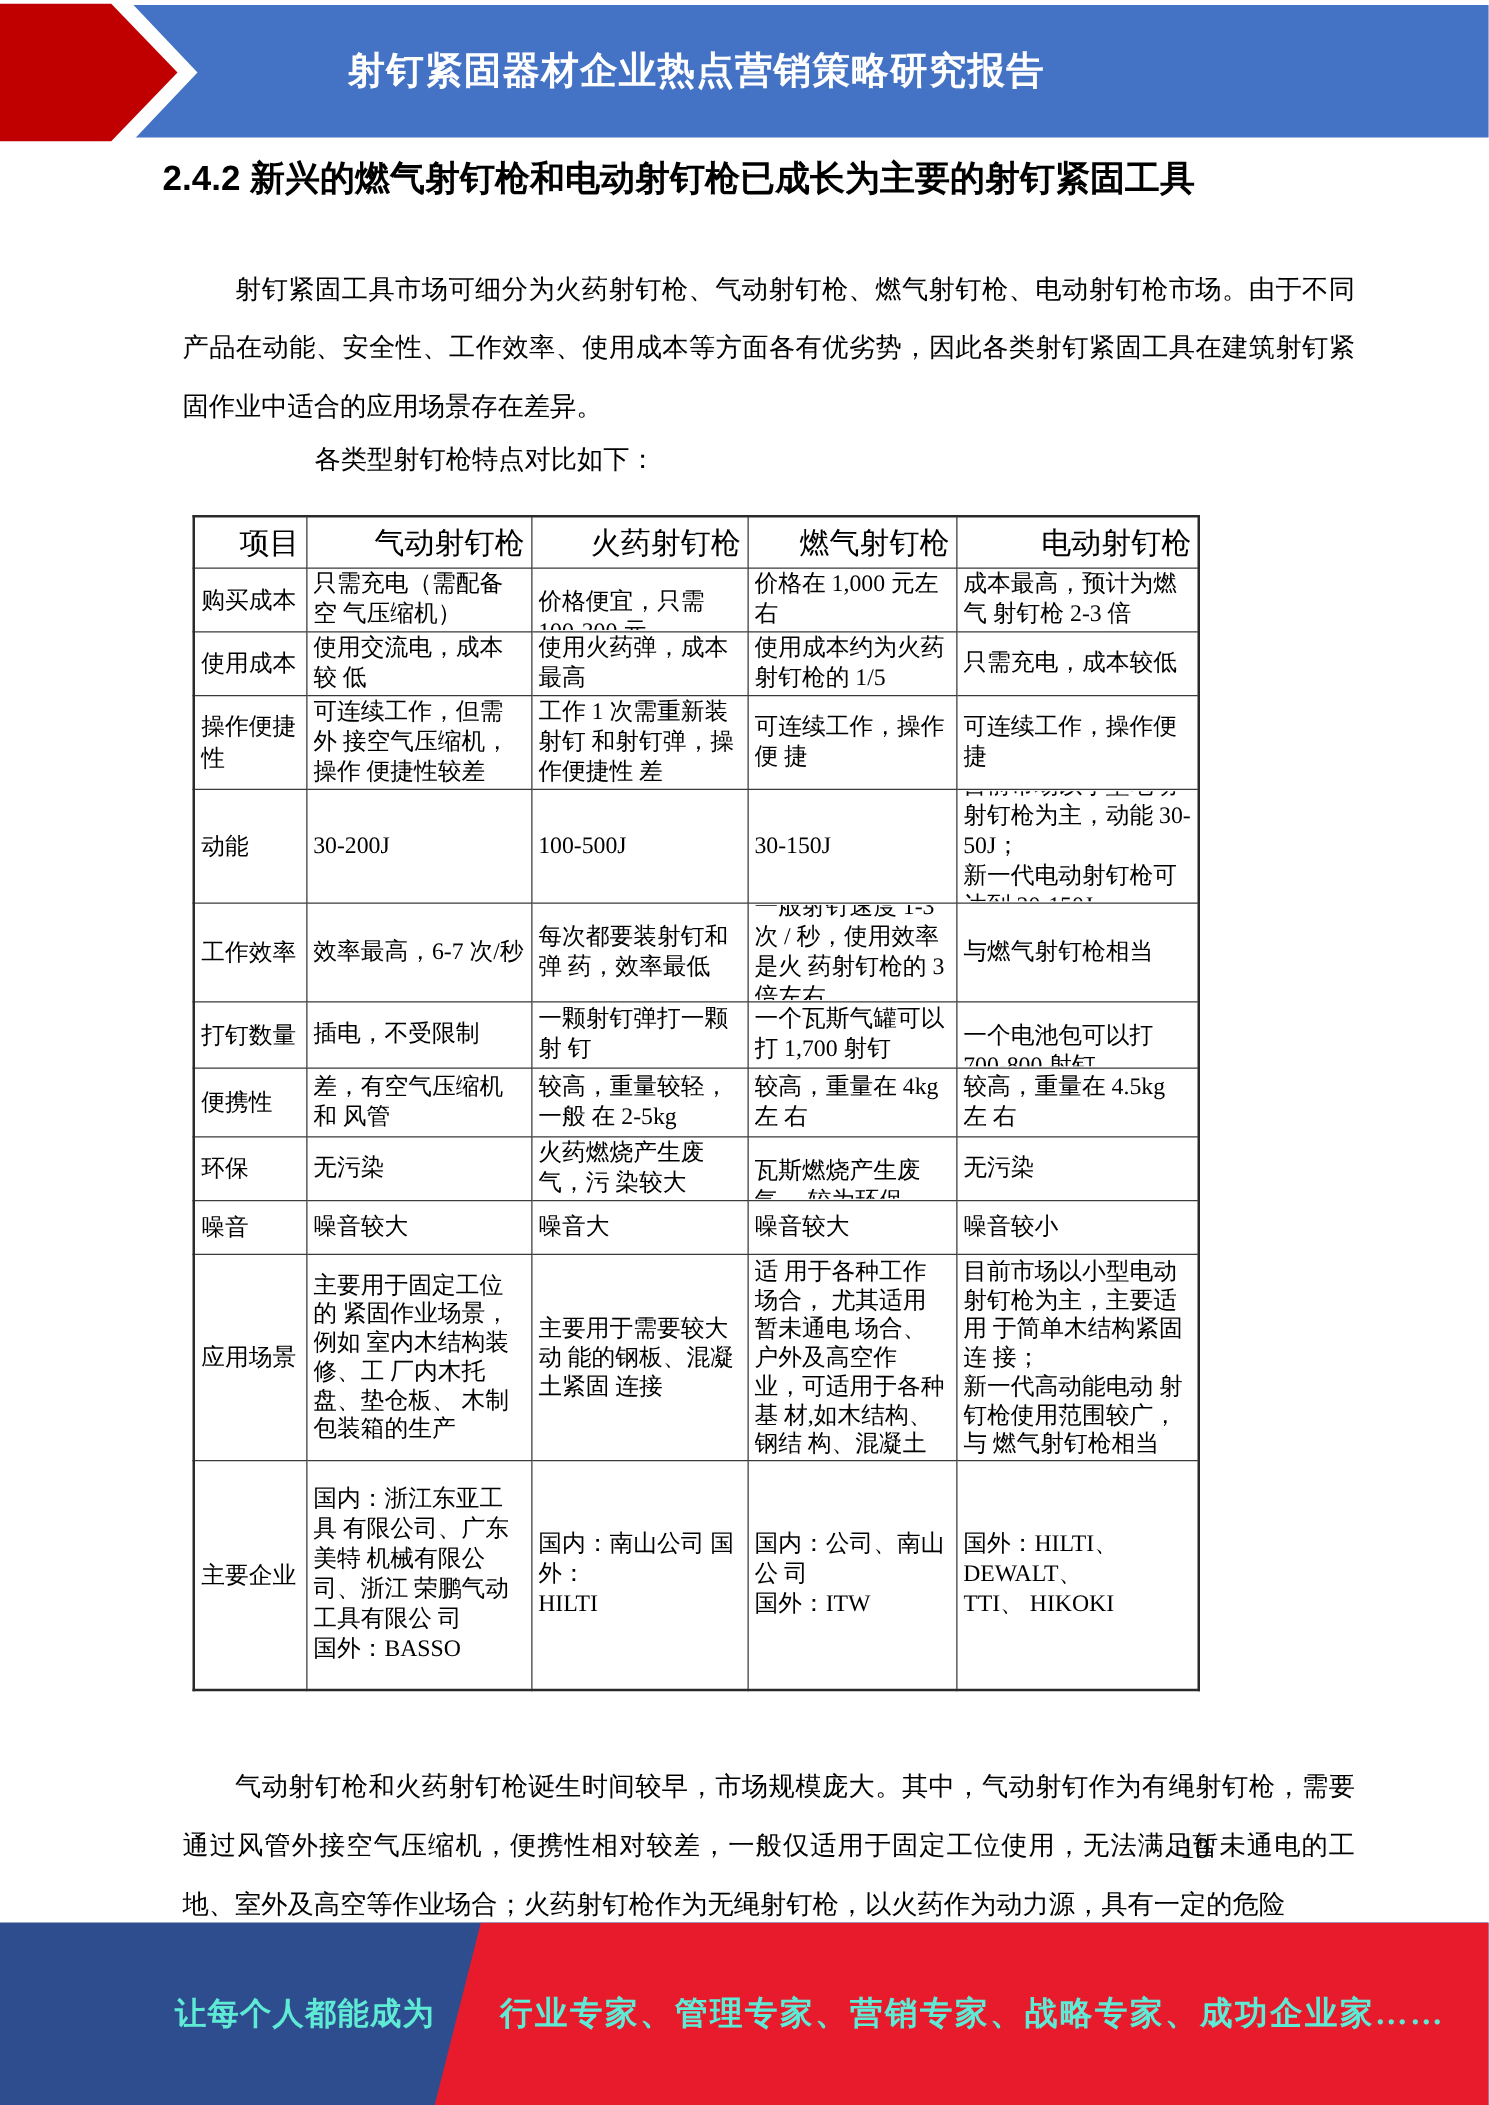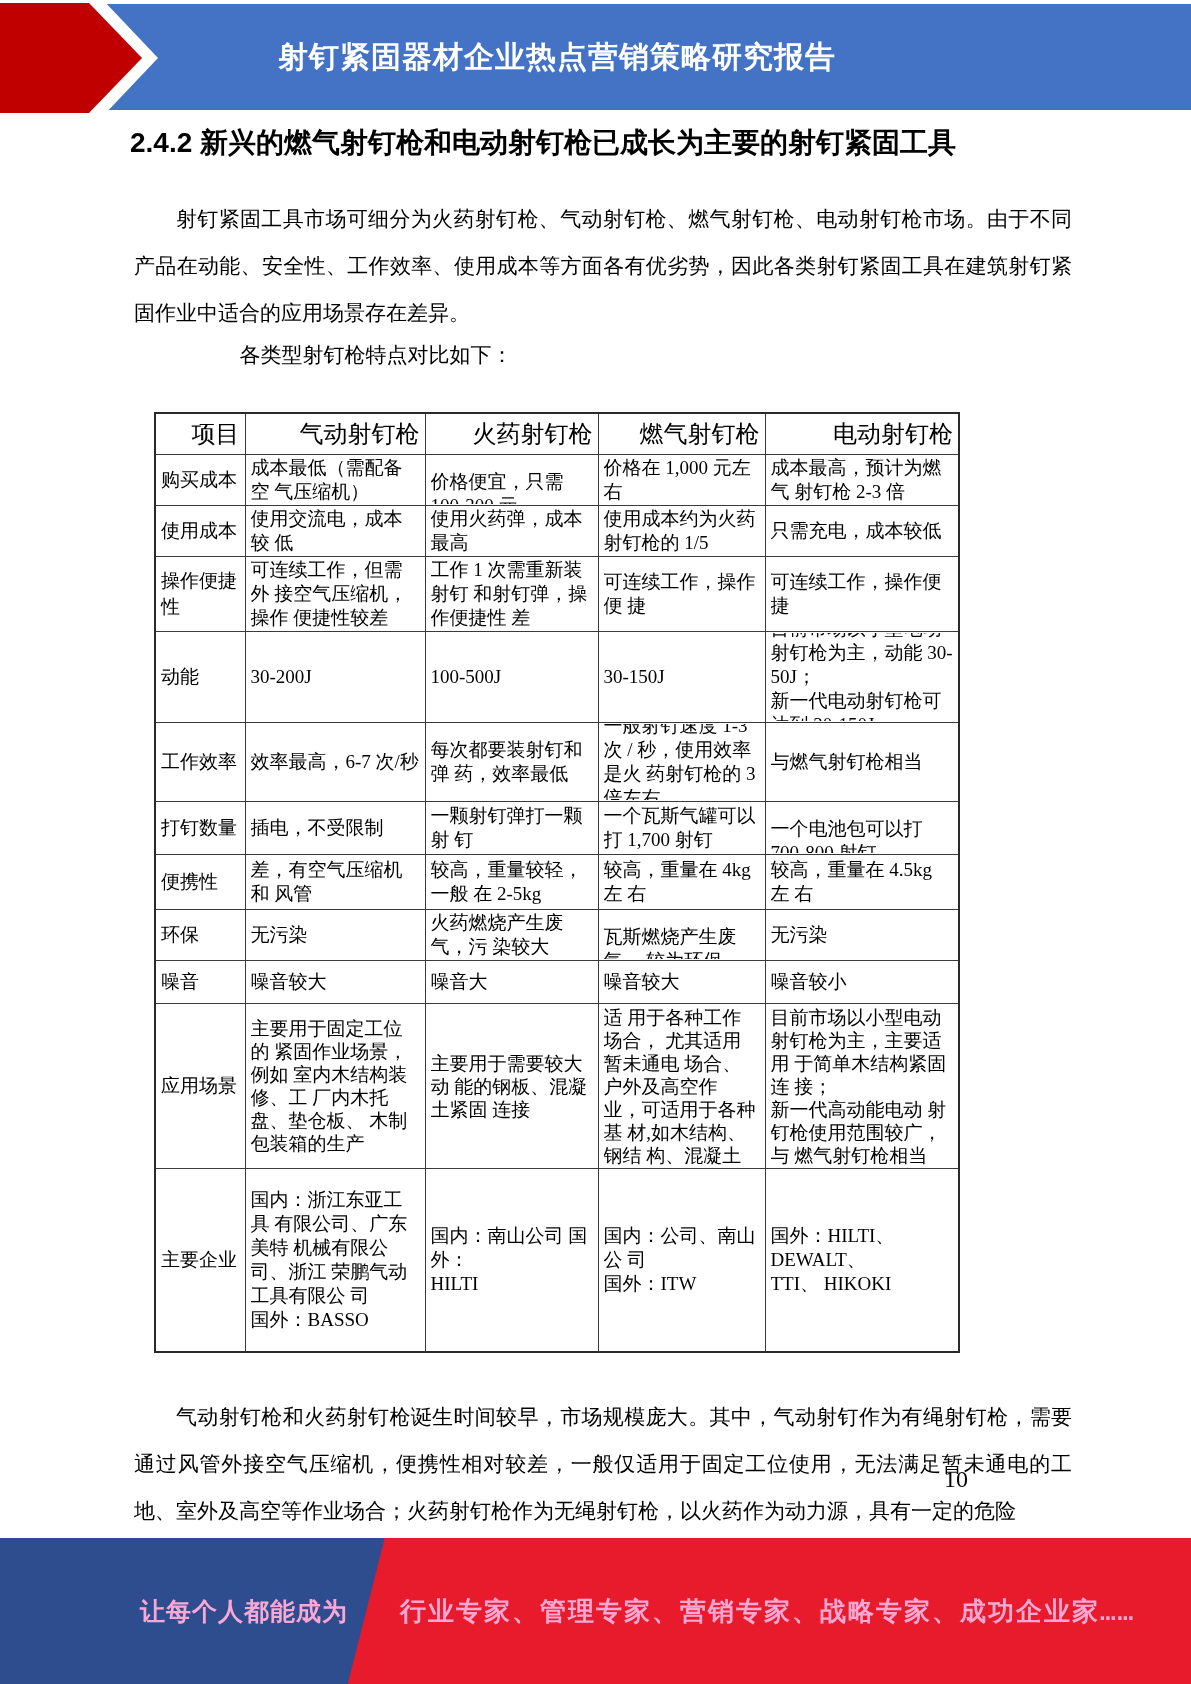--- a/index.html
+++ b/index.html
@@ -10,21 +10,21 @@
   
   .banner{position:absolute;top:4px;left:33px;right:0;height:106px;background:#4472C4;}
   .banner .title{position:absolute;top:50%;left:0;right:110px;transform:translateY(-50%);
       text-align:center;color:#ffffff;font-size:30px;font-weight:bold;letter-spacing:1px;
       font-family:"Liberation Sans","DejaVu Sans",sans-serif;}
   .arrow{position:absolute;top:0;left:0;width:170px;height:118px;}
 
   
   .sec-heading{position:absolute;top:124px;left:130px;width:950px;margin:0;
       font-size:28px;font-weight:bold;font-family:"Liberation Sans","DejaVu Sans",sans-serif;}
-  .para{position:absolute;left:130px;width:938px;margin:4px;font-size:21px;line-height:47px;
+  .para{position:absolute;left:130px;width:938px;margin:16px;font-size:21px;line-height:47px;
       text-align:justify;text-justify:inter-character;}
   .p-intro{top:192px;text-indent:2em;}
   .p-tableintro{top:328px;left:172px;width:400px;text-align:center;}
   .p-closing{top:1390px;text-indent:2em;}
 
   
   .cmp-table{position:absolute;top:412px;left:154px;border-collapse:collapse;table-layout:fixed;
       width:804px;font-size:19px;}
   .cmp-table th,.cmp-table td{border:1px solid #3a3a3a;padding:1px 5px;vertical-align:middle;}
   .cmp-table{border:2px solid #2a2a2a;}
@@ -41,22 +41,22 @@
   .clip{justify-content:flex-start !important;}
   .pt12{padding-top:14px;box-sizing:border-box;}
 
   
   .pagenum{position:absolute;top:1466px;left:944px;font-size:24px;}
 
   
   .footer{position:absolute;left:0;bottom:0;width:1191px;height:146px;background:#2E4D8E;}
   .footer .red{position:absolute;inset:0;background:#E81B2D;
       clip-path:polygon(32.3% 0,100% 0,100% 100%,29.2% 100%);}
-  .footer .ftext{position:absolute;color:#f9a8d4;font-weight:bold;top:50%;transform:translateY(-50%);
-      font-family:Liberation Mono, monospace;}
+  .footer .ftext{position:absolute;color:#5eead4;font-weight:bold;top:50%;transform:translateY(-50%);
+      font-family:Liberation Serif, serif;}
   .f-left{left:140px;font-size:25px;letter-spacing:1px;}
   .f-right{left:400px;font-size:26px;letter-spacing:2px;}
 </style>
 </head>
 <body>
 
 <div class="page">
 
   <div class="banner">
     <div class="title">射钉紧固器材企业热点营销策略研究报告</div>
@@ -83,21 +83,21 @@
       <tr>
         <th>项目</th>
         <th>气动射钉枪</th>
         <th>火药射钉枪</th>
         <th>燃气射钉枪</th>
         <th>电动射钉枪</th>
       </tr>
       <tr class="r0">
         <td class="lab">购买成本</td>
         <td>
-            <div class="cw">成本最低（需配备空 气压缩机）</div>
+            <div class="cw">只需充电（需配备空 气压缩机）</div>
           </td>
         <td>
             <div class="cw clip pt12">价格便宜，只需 100-300 元</div>
           </td>
         <td>
             <div class="cw">价格在 1,000 元左右</div>
           </td>
         <td>
             <div class="cw">成本最高，预计为燃气 射钉枪 2-3 倍</div>
           </td>

